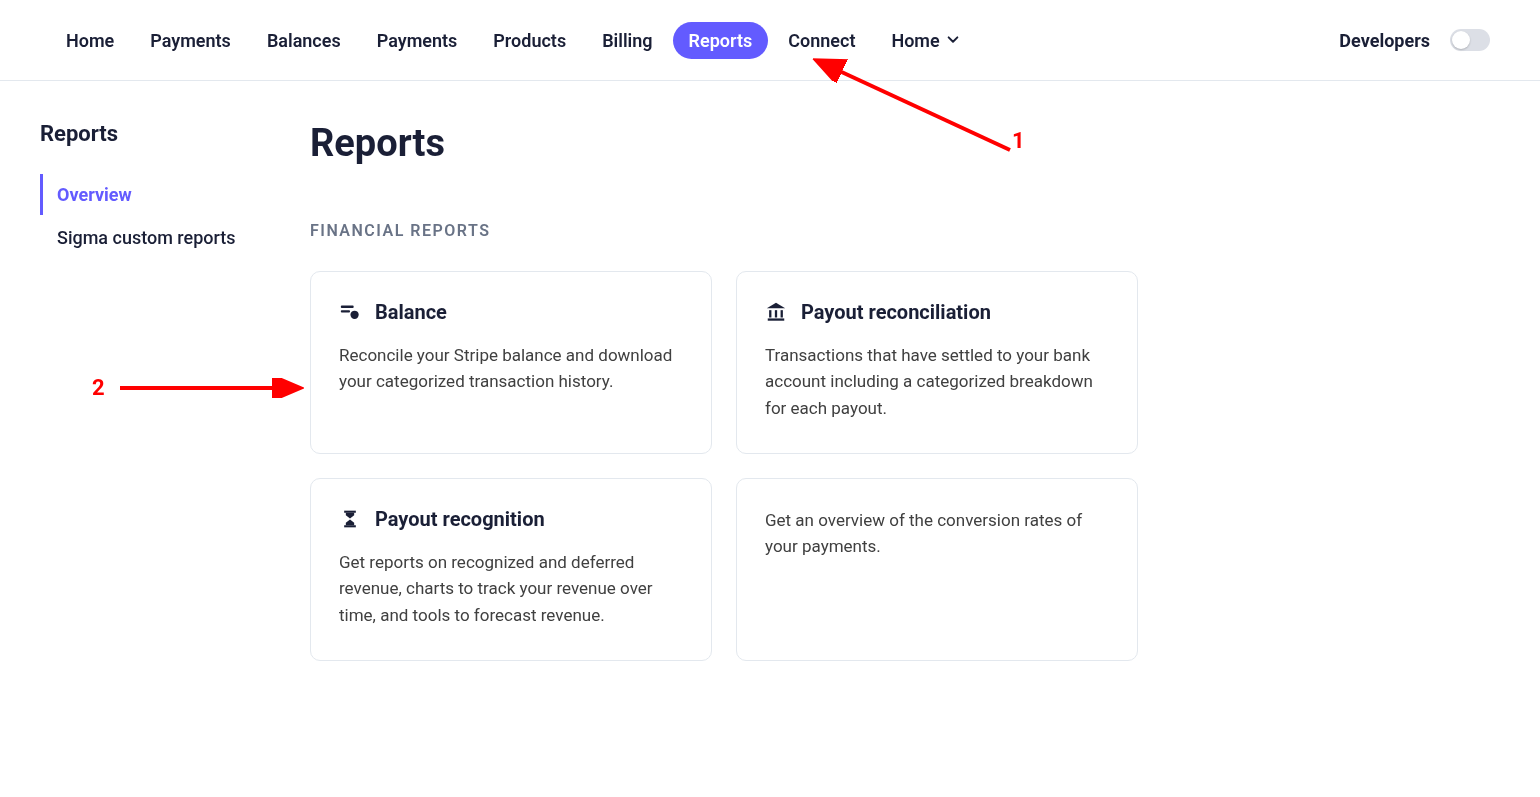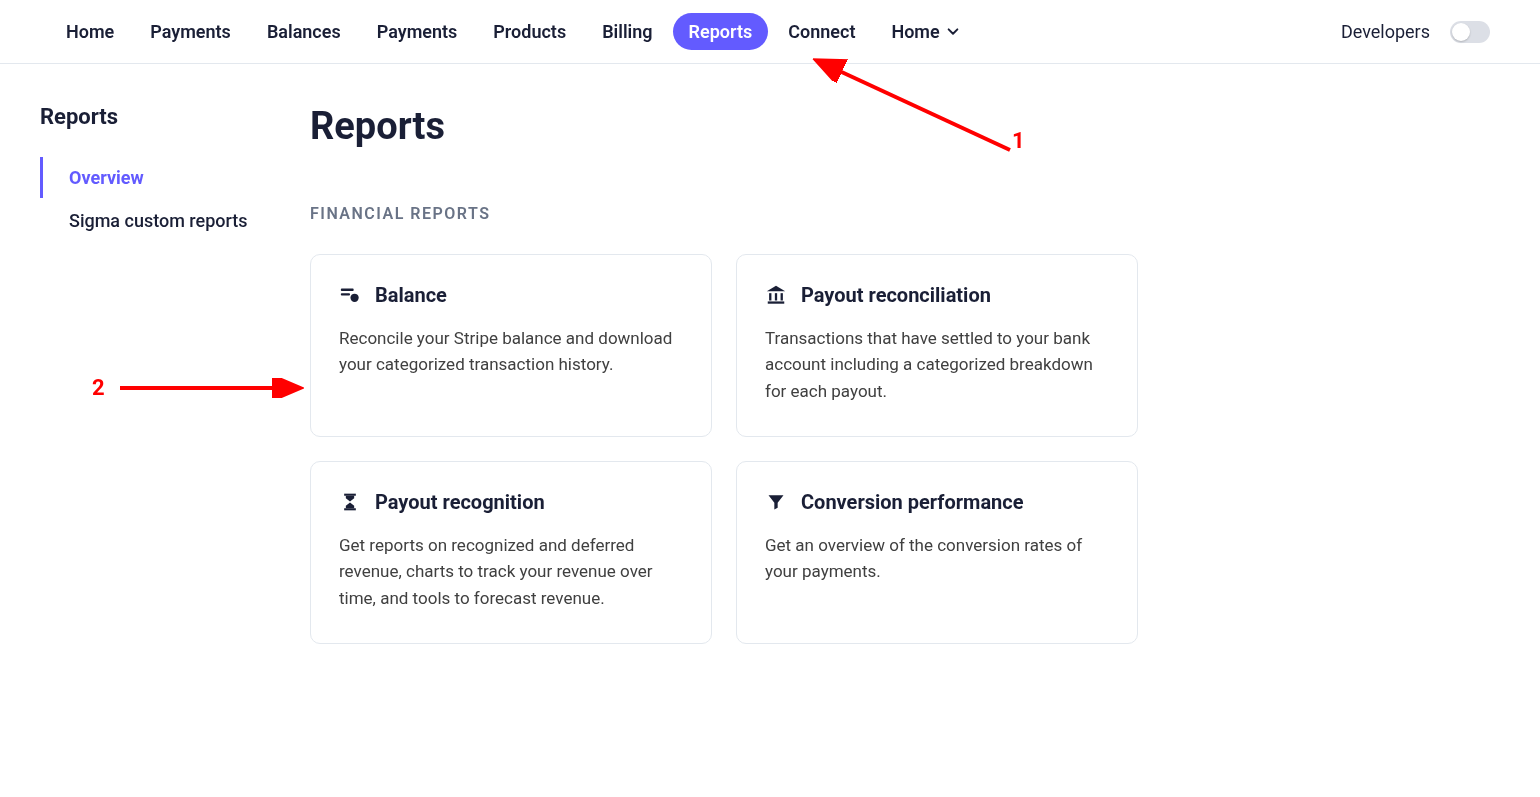--- a/index.html
+++ b/index.html
@@ -8,21 +8,21 @@
       color: #1a1f36;
       background: #fff;
       width: 1540px;
       height: 797px;
       position: relative;
     }
     .topnav {
       display: flex;
       align-items: center;
       padding: 4px 50px;
-      height: 64px;
+      height: 81px;
       border-bottom: 1px solid #e3e8ee;
       gap: 4px;
     }
     .topnav-left {
       display: flex;
       align-items: center;
       gap: 4px;
     }
     .nav-item {
       padding: 8px 16px;
@@ -32,30 +32,30 @@
       cursor: pointer;
       border-radius: 20px;
     }
     .nav-item.active {
       background: #635bff;
       color: #fff;
     }
     .nav-item.more { display: flex; align-items: center; gap: 6px; }
     .chev { width: 14px; height: 14px; }
     .topnav-right { margin-left: auto; display: flex; align-items:center; gap: 20px; }
-    .dev-label { font-size: 18px; font-weight: 400; }
+    .dev-label { font-size: 18px; font-weight: 700; }
     .toggle { width: 40px; height: 22px; background: #dcdfe6; border-radius: 12px; position: relative; cursor: pointer; }
     .toggle::after { content: ""; position: absolute; width: 18px; height: 18px; background: #fff; border-radius: 50%; top: 2px; left: 2px; box-shadow: 0 1px 2px rgba(0,0,0,0.2); }
 
     .page { display: flex; padding: 40px 50px 0 40px; gap: 30px; }
     .sidebar { width: 240px; flex-shrink: 0; }
     .sidebar-title { font-size: 22px; font-weight: 700; margin-bottom: 28px; }
     .sidebar-list { list-style: none; }
     .sidebar-item {
-      padding: 10px 26px;
+      padding: 10px 14px;
       font-size: 18px;
       font-weight: 500;
       cursor: pointer;
       border-left: 3px solid transparent;
       margin-bottom: 2px;
     }
     .sidebar-item.active {
       color: #635bff;
       font-weight: 700;
       border-left: 3px solid #635bff;
@@ -173,28 +173,20 @@
               <rect x="5" y="19.5" width="14" height="2.5"></rect>
               <path d="M7 4.5v3l5 4 5-4v-3H7zm0 15v-3l5-4 5 4v3H7z"></path>
             </svg>
           </span>
           <span class="card-title">Payout recognition</span>
         </div>
         <div class="card-desc">Get reports on recognized and deferred revenue, charts to track your revenue over time, and tools to forecast revenue.</div>
       </div>
 
       <div class="card">
-        <div class="card-header">
-          <span class="card-icon">
-            <svg viewBox="0 0 24 24" width="20" height="20" fill="#1a1f36">
-              <path d="M3 4h18l-7 9v6l-4 2v-8L3 4z"></path>
-            </svg>
-          </span>
-          <span class="card-title">Conversion performance</span>
-        </div>
         <div class="card-desc">Get an overview of the conversion rates of your payments.</div>
       </div>
 
     </div>
   </main>
 </div>
 
 <svg class="arrow red" style="position:absolute; left:800px; top:50px; width:230px; height:110px;" viewBox="0 0 230 110">
   <defs>
       <marker id="ah1" markerWidth="8" markerHeight="8" refX="6" refY="3" orient="auto">

